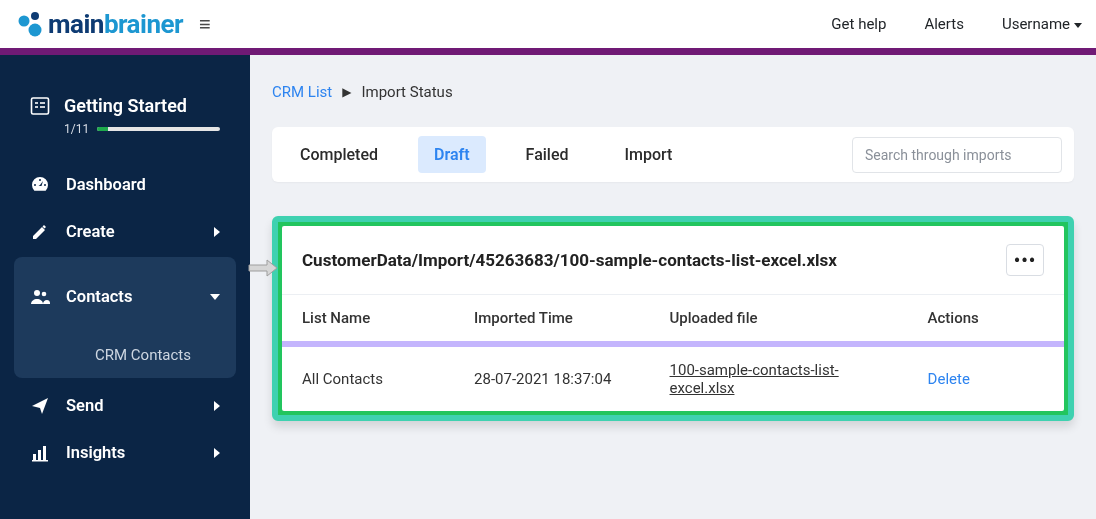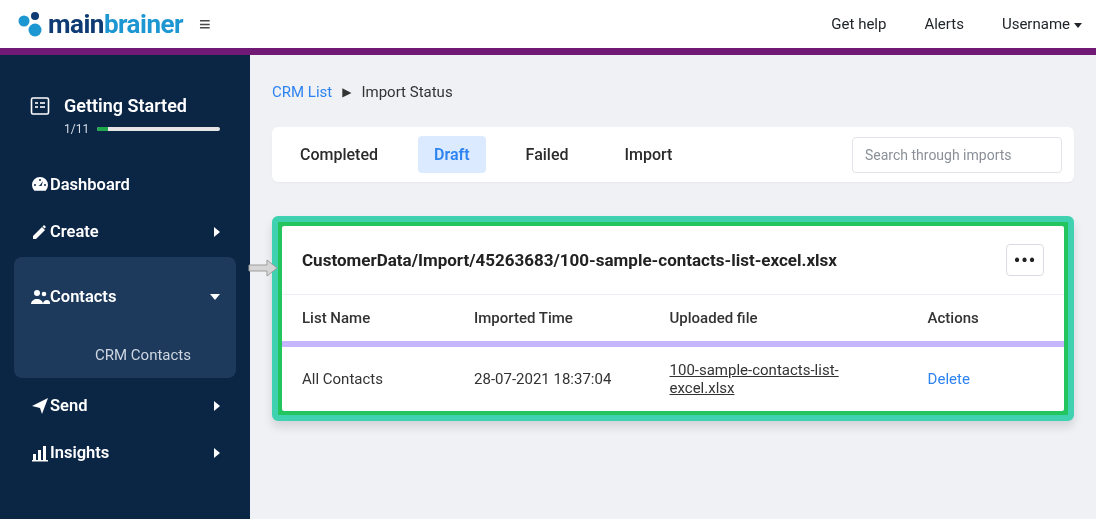--- a/index.html
+++ b/index.html
@@ -44,21 +44,21 @@
     text-align: center;
   }
   .sb-getting-started { padding: 0 30px 24px 30px; }
   .gs-row { display: flex; align-items: center; gap: 14px; font-size: 18px; font-weight: 600; }
   .gs-icon svg { display: block; }
   .gs-progress-row { display: flex; align-items: center; gap: 8px; margin-top: 6px; margin-left: 34px; font-size: 12px; color: #d8dde6; }
   .gs-bar { flex: 1; height: 4px; background: #e5e5e5; border-radius: 2px; position: relative; overflow: hidden; }
   .gs-bar-fill { position: absolute; left: 0; top: 0; bottom: 0; width: 9%; background: #1ea94c; }
 
   .sb-item {
-    display: flex; align-items: center; gap: 0;
+    display: flex; align-items: center; gap: 16px;
     padding: 14px 30px;
     font-size: 16.5px; font-weight: 600;
     cursor: pointer;
     border-radius: 8px;
   }
   .sb-item .chevron { margin-left: auto; }
   .sb-item-icon { width: 20px; display: flex; justify-content: center; }
   .sb-item-icon svg { display: block; }
   .sb-group-active {
     margin: 2px 14px 0 14px;

